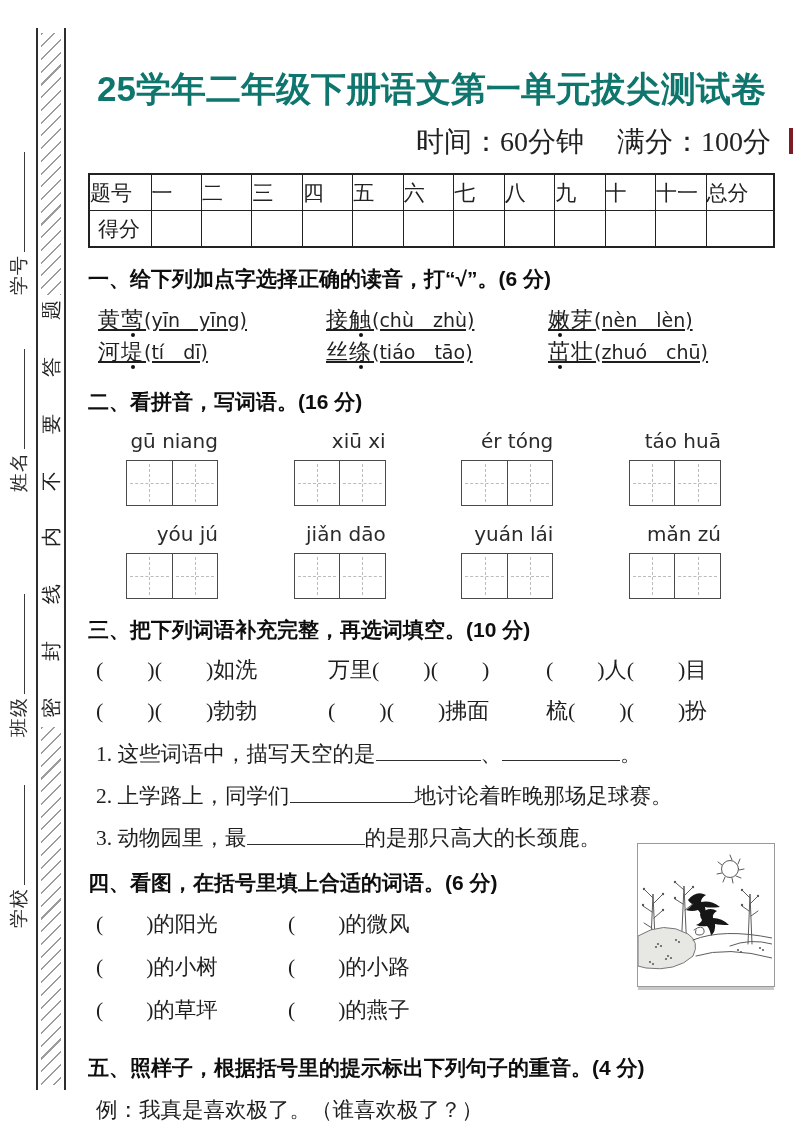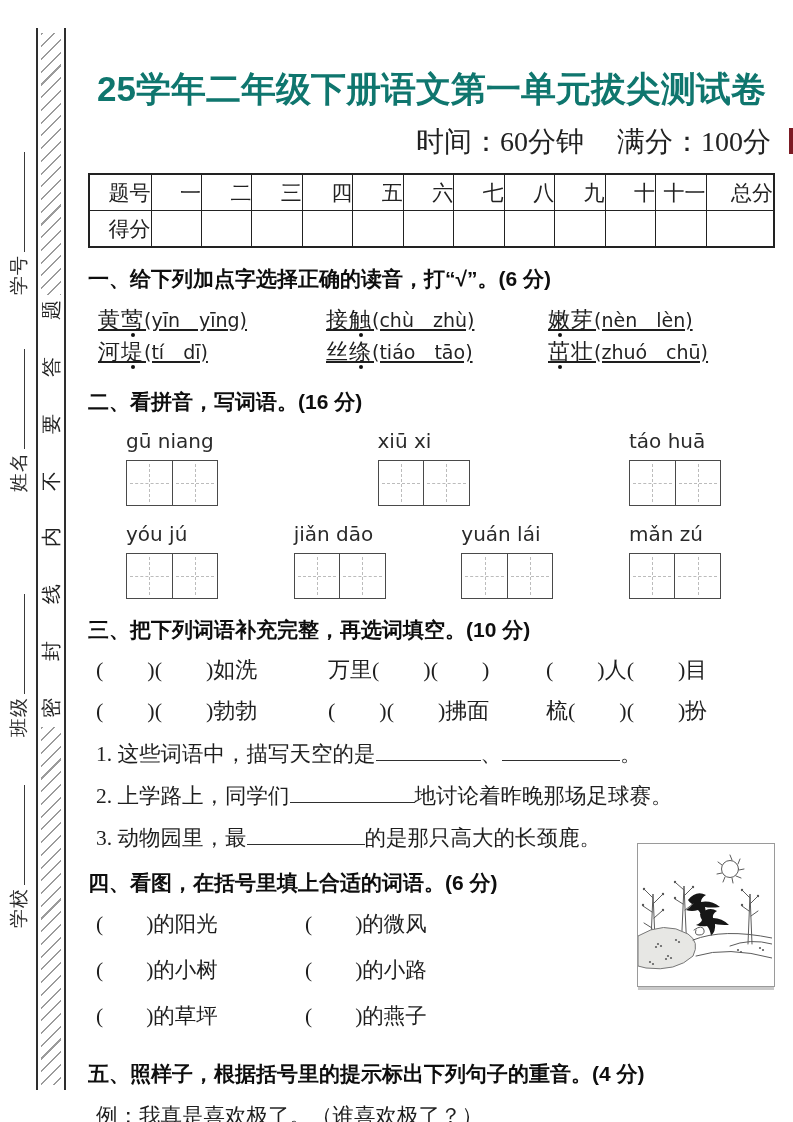--- a/index.html
+++ b/index.html
@@ -29,52 +29,52 @@
   
   .main{position:absolute;left:88px;top:0;width:687px;}
   .title{
     margin:66px 0 0 0;text-align:center;font-size:35px;line-height:46px;letter-spacing:0;
     font-family:"Liberation Sans","DejaVu Sans",sans-serif;font-weight:900;color:#0f766e;white-space:nowrap;
   }
   .meta{margin:11px 4px 0 0;text-align:right;font-size:28px;color:#222;}
   .meta span{margin-left:26px;}
   
   table.score{width:100%;border-collapse:collapse;table-layout:fixed;margin-top:12px;border:2px solid #222;}
-  table.score td{border:1.6px solid #222;text-align:right;font-size:21px;color:#222;padding:0;}
+  table.score td{border:1.6px solid #222;text-align:left;font-size:21px;color:#222;padding:0;}
   table.score tr:first-child td{height:35px;}
-  table.score tr:last-child td{height:35px;}
+  table.score tr:last-child td{height:35px;padding-left:8px;}
   
   .sec-head{
     font-family:"Liberation Sans","DejaVu Sans",sans-serif;font-weight:700;
     font-size:21px;color:#0e0e0e;margin:17px 0 0 0;line-height:28px;
   }
   .s1-grid{display:grid;grid-template-columns:228px 222px 1fr;row-gap:2px;margin:12px 0 0 10px;font-size:22px;text-decoration:underline;}
   .s1-item{white-space:nowrap;}
   .word{letter-spacing:1px;}
   .dotted{position:relative;}
   .dotted::after{
     content:"";position:absolute;left:50%;margin-left:-2px;bottom:-5px;
     width:4.5px;height:4.5px;border-radius:50%;background:#111;
   }
   .pinyin{font-family:"DejaVu Sans","Liberation Sans",sans-serif;font-size:19px;color:#222;}
   .pin-row{display:flex;justify-content:space-between;padding:0 54px 0 38px;margin-top:13px;}
   .pin-row.second{margin-top:16px;}
-  .pin-group{width:92px;text-align:left;}
+  .pin-group{width:92px;text-align:right;}
   .pin-label{font-family:"DejaVu Sans","Liberation Sans",sans-serif;font-size:20px;color:#2a2a2a;margin-bottom:7px;white-space:nowrap;}
   .wbox{width:92px;height:46px;border:1.6px solid #4a4a4a;display:flex;background:#fff;box-sizing:border-box;}
   .wcell{flex:1;position:relative;}
   .wcell + .wcell{border-left:1.4px solid #4a4a4a;}
   .wcell::before{content:"";position:absolute;top:3px;bottom:3px;left:50%;border-left:1px dashed #bcbcbc;}
   .wcell::after{content:"";position:absolute;left:3px;right:3px;top:50%;border-top:1px dashed #bcbcbc;}
   .s3-row{display:grid;grid-template-columns:232px 218px 1fr;font-size:22px;margin:11px 0 0 8px;white-space:nowrap;}
   .fill{font-size:21.5px;margin:13px 0 0 8px;white-space:nowrap;}
   .blank{display:inline-block;height:15px;border-bottom:1.6px solid #2f2f2f;}
   .w105{width:105px;} .w118{width:118px;} .w125{width:125px;}
   .sec4{position:relative;}
-  .s4-grid{display:grid;grid-template-columns:192px 1fr;row-gap:14px;margin:12px 0 0 8px;font-size:21.5px;width:470px;gap:17px;}
+  .s4-grid{display:grid;grid-template-columns:192px 1fr;row-gap:14px;margin:12px 0 0 8px;font-size:21.5px;width:470px;}
   .pic-box{
     position:absolute;right:0;top:-26px;width:136px;height:142px;
     border:1px solid #9a9a9a;background:#fff;box-shadow:0 4px 0 -1px #c9c9c9;
   }
   .s5-example{font-size:21.5px;margin:13px 0 0 8px;white-space:nowrap;}
   .red-mark{position:absolute;right:0;top:128px;width:4px;height:26px;background:#7c1b24;}
   svg .ln{stroke:#5c5c5c;stroke-width:1;fill:none;stroke-linecap:round;}
 </style>
 </head>
 <body>
@@ -180,20 +180,27 @@
           </div>
         </div>
         <div class="pin-group">
           <div class="pin-label">xiū xi</div>
           <div class="wbox">
             <div class="wcell"></div>
             <div class="wcell"></div>
           </div>
         </div>
         <div class="pin-group">
+          <div class="pin-label">ér tóng</div>
+          <div class="wbox">
+            <div class="wcell"></div>
+            <div class="wcell"></div>
+          </div>
+        </div>
+        <div class="pin-group">
           <div class="pin-label">táo huā</div>
           <div class="wbox">
             <div class="wcell"></div>
             <div class="wcell"></div>
           </div>
         </div>
       </div>
     <div class="pin-row second" id="s2-row2">
         <div class="pin-group">
           <div class="pin-label">yóu jú</div>

